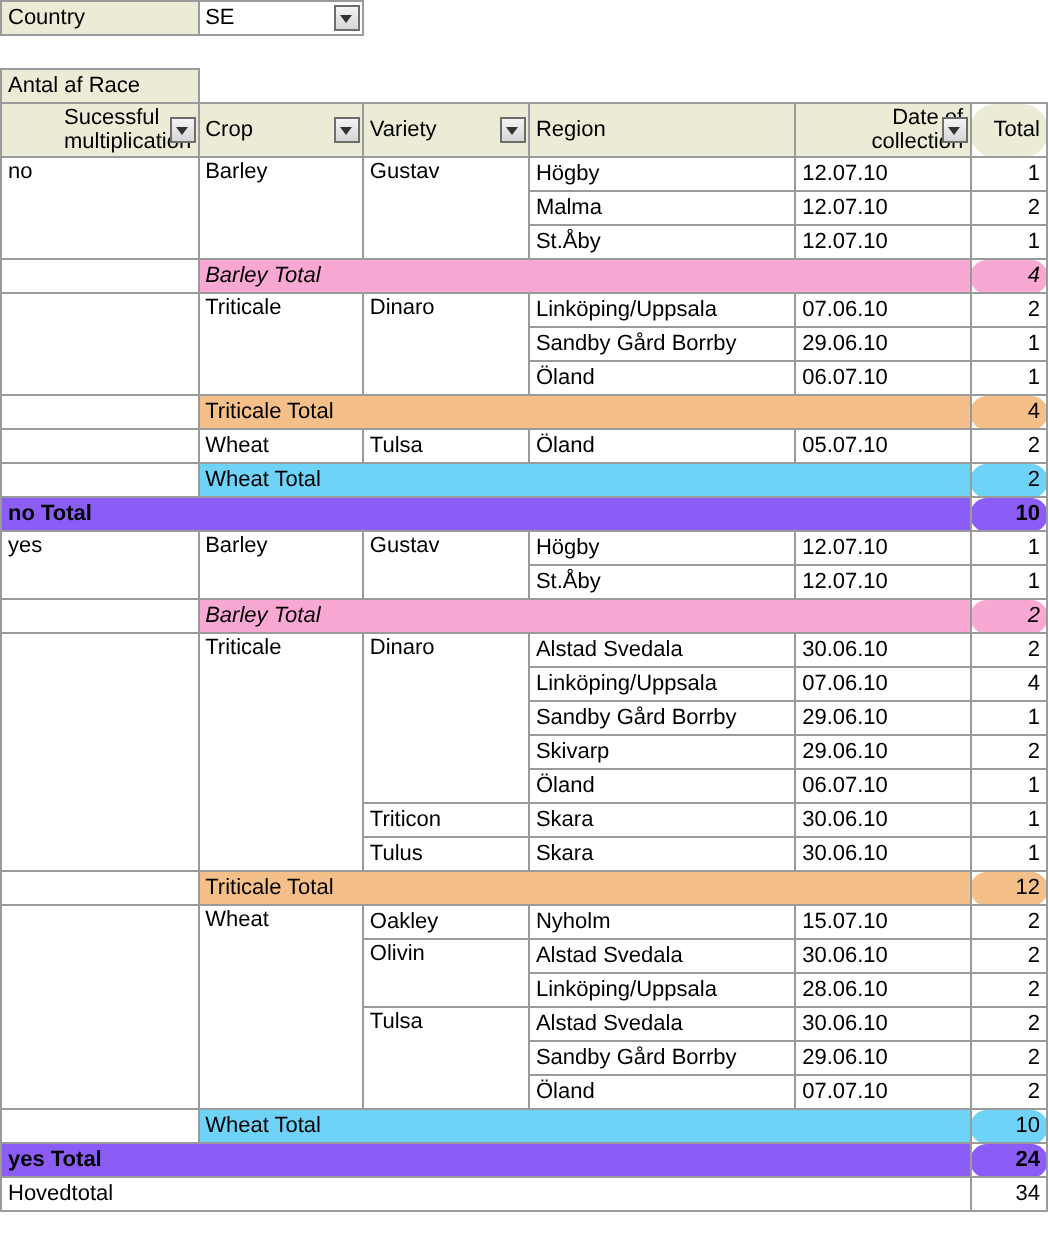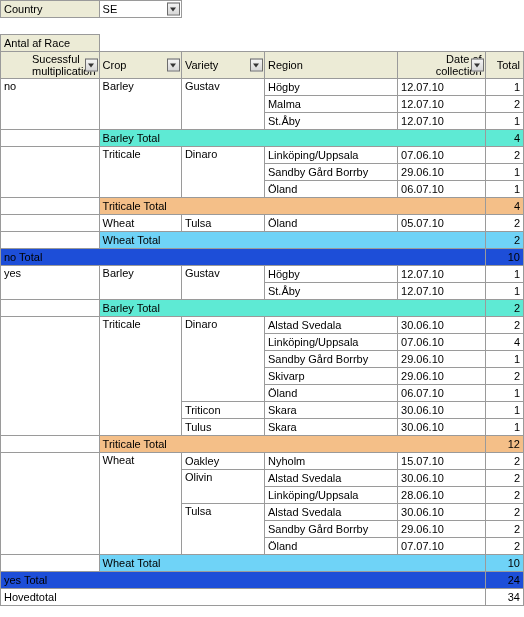--- a/index.html
+++ b/index.html
@@ -27,21 +27,21 @@
     border: none;
   }
   .hdr {
     background: #ecebd6;
   }
   .c-mul  { width: 96px; }
   .c-crop { width: 85px; }
   .c-var  { width: 86px; }
   .c-reg  { width: 135px; }
   .c-date { width: 90px; }
-  .c-tot  { width: 39px; text-align: right; }
+  .c-tot  { width: 39px; text-align: right; border-radius: 13px; }
 
   .filterwrap { position: relative; }
   .filterwrap .arrow {
     position: absolute;
     right: 1px;
     top: 50%;
     transform: translateY(-50%);
     width: 13px;
     height: 13px;
     border: 1px solid #6d6d6d;
@@ -51,24 +51,24 @@
     justify-content: center;
   }
   .filterwrap .arrow::after {
     content: "";
     width: 0; height: 0;
     border-left: 3px solid transparent;
     border-right: 3px solid transparent;
     border-top: 4px solid #333;
   }
 
-  .sub-green  { background: #5eead4; }
+  .sub-green  { background: #f9a8d4; font-style: italic; }
   .sub-orange { background: #f4bf88; }
   .sub-blue   { background: #6fd3f7; }
-  .sub-yellow { background: #1d4ed8; }
+  .sub-yellow { background: #8b5cf6; font-weight: bold; }
 
   .spacer-row td { height: 17px; }
 </style>
 </head>
 <body>
 
 <table class="sheet">
 
   <tbody>
       <tr>

